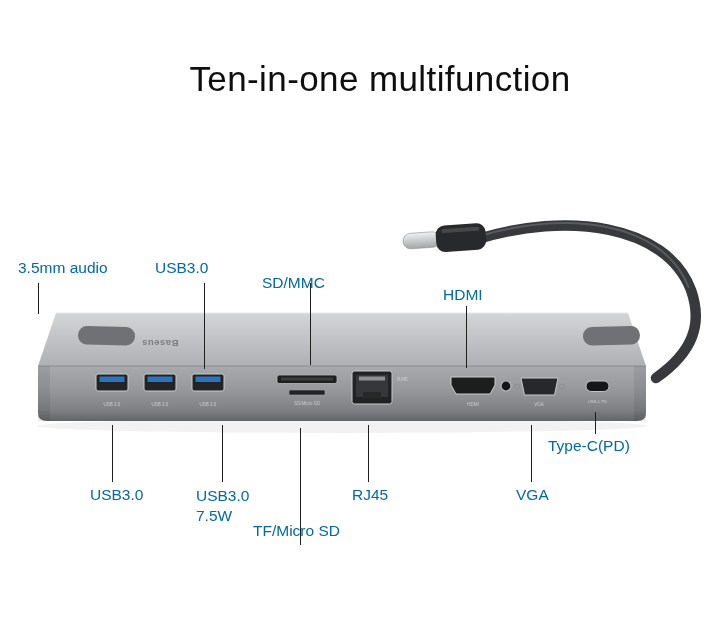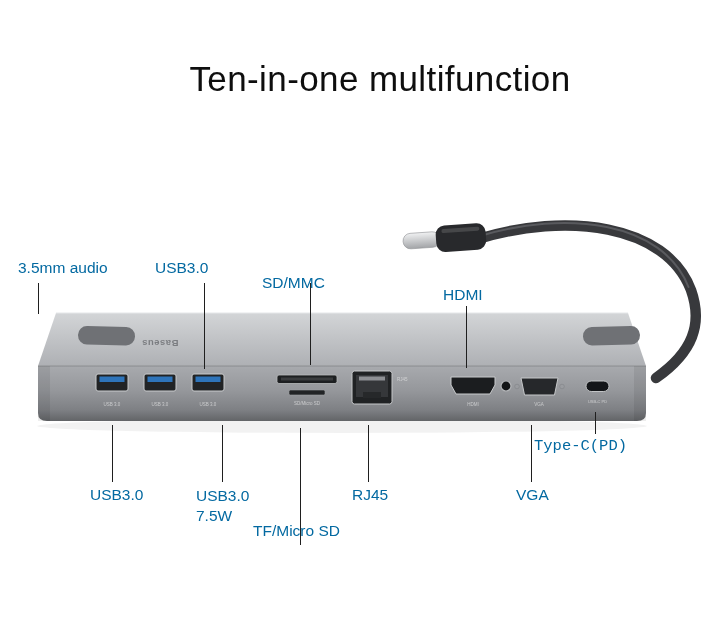--- a/index.html
+++ b/index.html
@@ -175,16 +175,16 @@
     <div class="callout" style="left:262px; top:274px;">SD/MMC</div>
     <div class="callout" style="left:443px; top:286px;">HDMI</div>
     <div class="callout" style="left:90px;  top:486px;">USB3.0</div>
     <div class="callout two-line" style="left:196px; top:486px;">
       <span>USB3.0</span>
       <span>7.5W</span>
     </div>
     <div class="callout" style="left:253px; top:522px;">TF/Micro SD</div>
     <div class="callout" style="left:352px; top:486px;">RJ45</div>
     <div class="callout" style="left:516px; top:486px;">VGA</div>
-    <div class="callout" style="left:534px; top:437px;font-family:Liberation Mono, monospace;">Type-C(PD)</div>
+    <div class="callout" style="left:548px; top:437px;">Type-C(PD)</div>
 
   </div>
 </div>
 
 </body></html>

